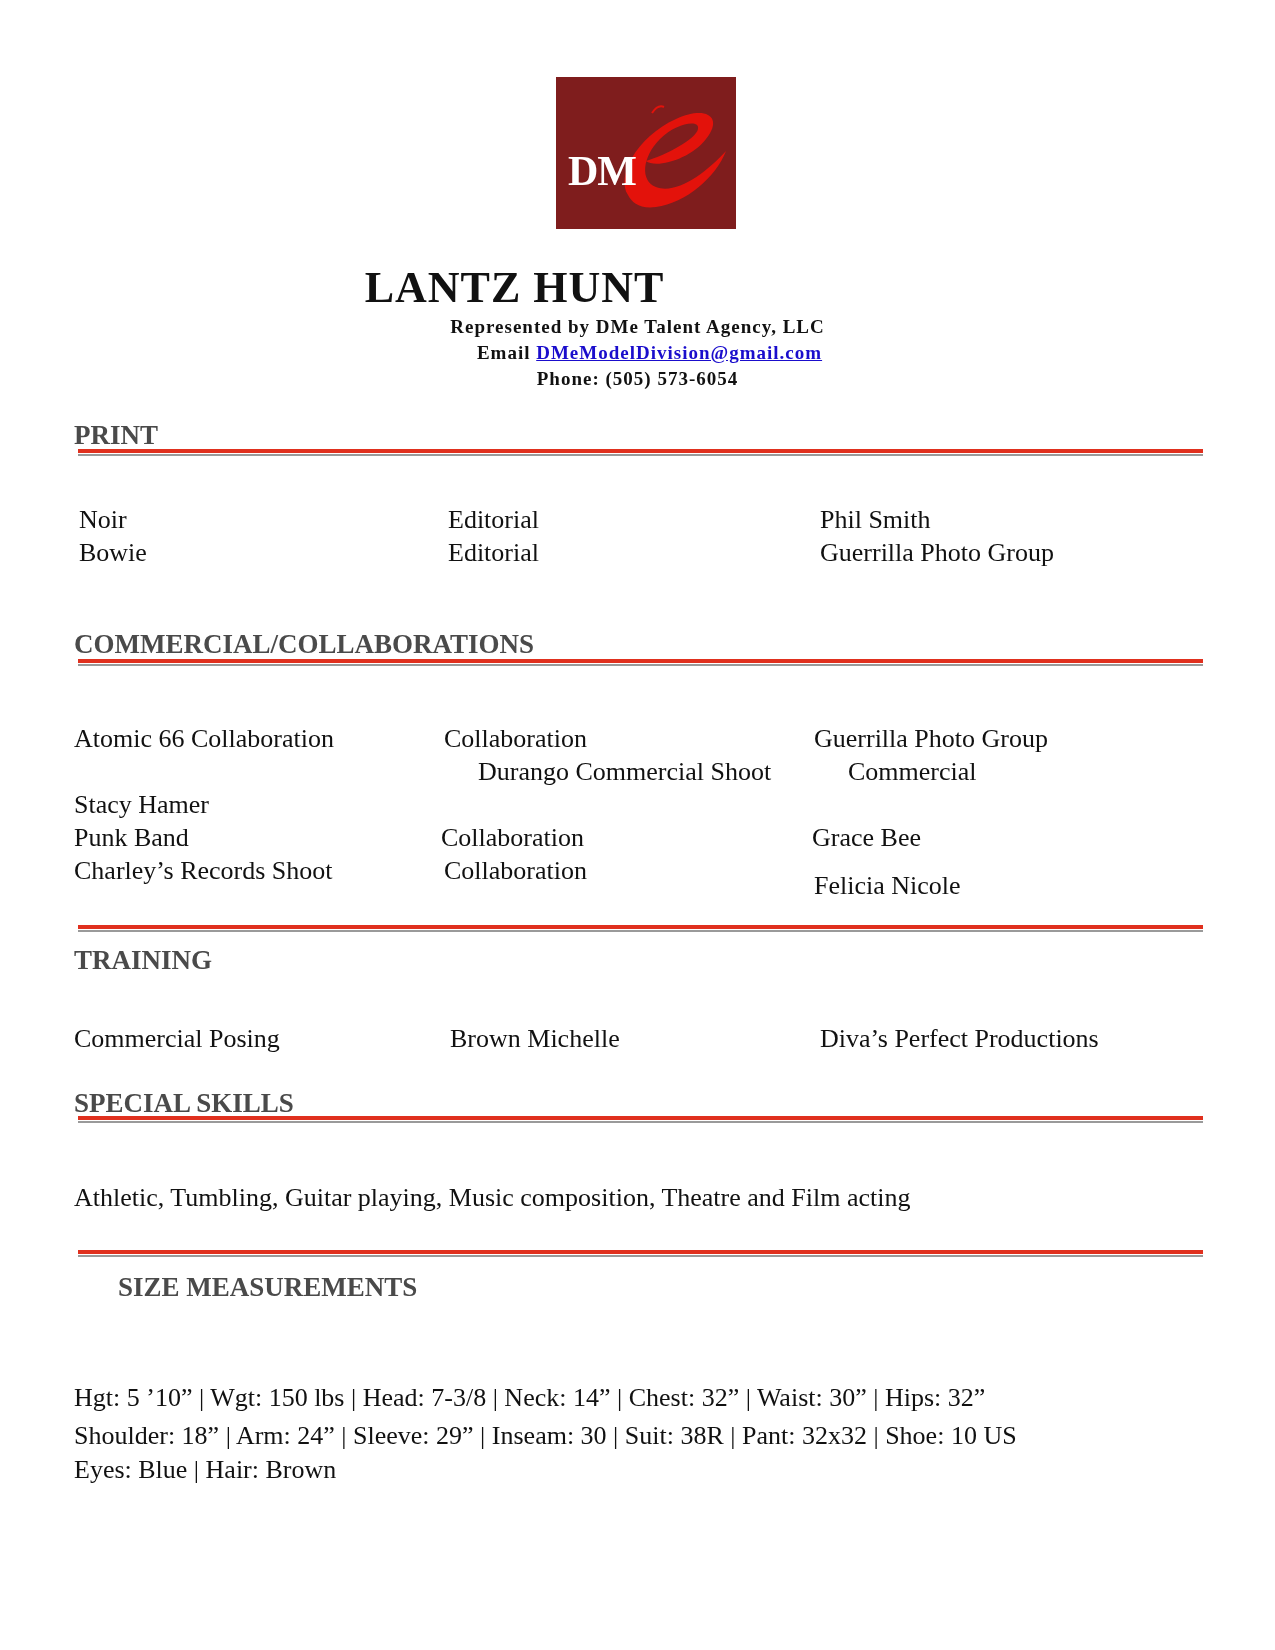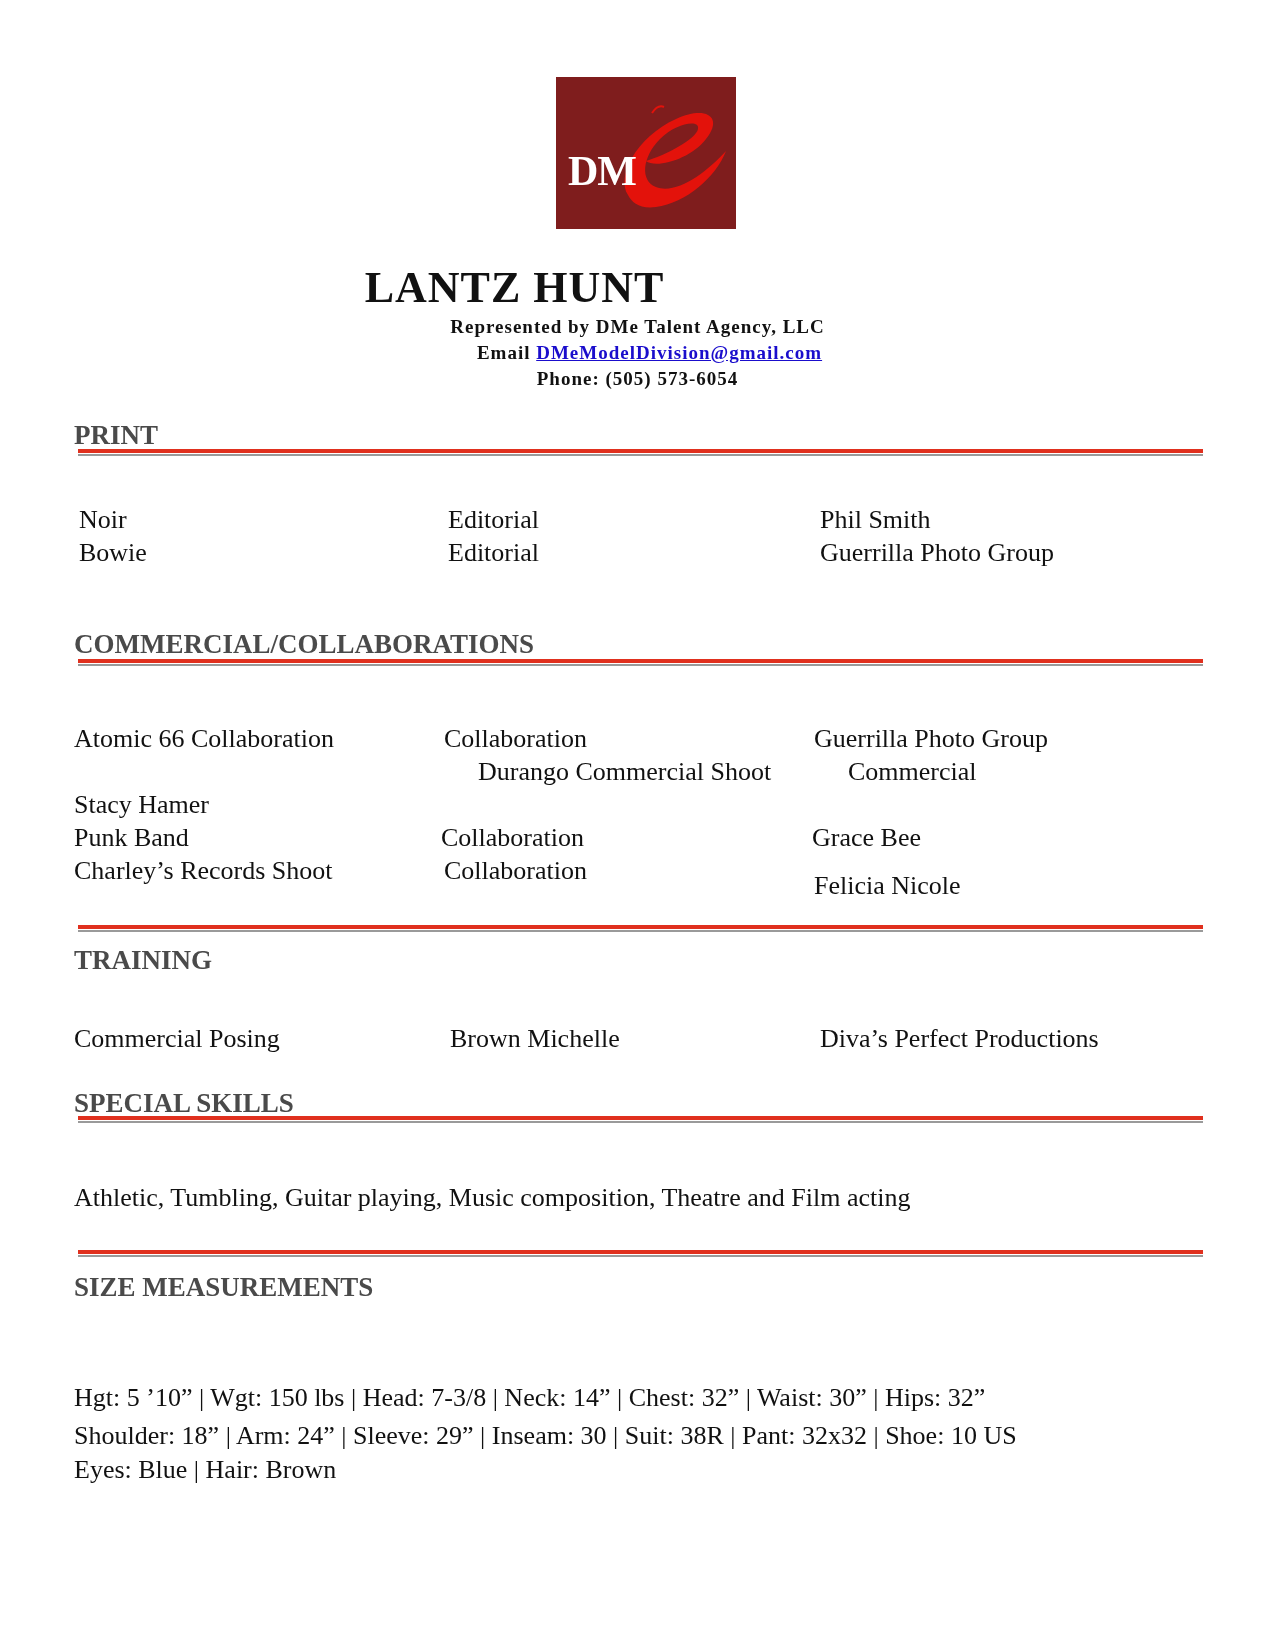--- a/index.html
+++ b/index.html
@@ -66,16 +66,16 @@
 <div class="abs cell" style="left:74px; top:1024px;">Commercial Posing</div>
 <div class="abs cell" style="left:450px; top:1024px;">Brown Michelle</div>
 <div class="abs cell" style="left:820px; top:1024px;text-align:right;">Diva’s Perfect Productions</div>
 
 <div class="abs sec-title" style="top:1088px;">SPECIAL SKILLS</div>
 <div class="rule" style="top:1116px;"></div>
 <div class="abs cell" style="left:74px; top:1183px;">Athletic, Tumbling, Guitar playing, Music composition, Theatre and Film acting</div>
 
 <div class="rule" style="top:1250px;"></div>
 
-<div class="abs sec-title" style="top:1272px;">SIZE MEASUREMENTS</div>
+<div class="abs sec-title" style="top:1272px;margin-left:44px;">SIZE MEASUREMENTS</div>
 <div class="abs meas" style="top:1383px;">Hgt: 5 ’10” | Wgt: 150 lbs  | Head: 7-3/8  | Neck: 14” | Chest: 32” | Waist: 30” | Hips: 32”</div>
 <div class="abs meas" style="top:1421px;">Shoulder: 18” | Arm: 24” | Sleeve: 29” | Inseam: 30 | Suit: 38R | Pant: 32x32  |  Shoe: 10 US</div>
 <div class="abs meas" style="top:1455px;">Eyes: Blue |  Hair: Brown</div>
 
 </body></html>

